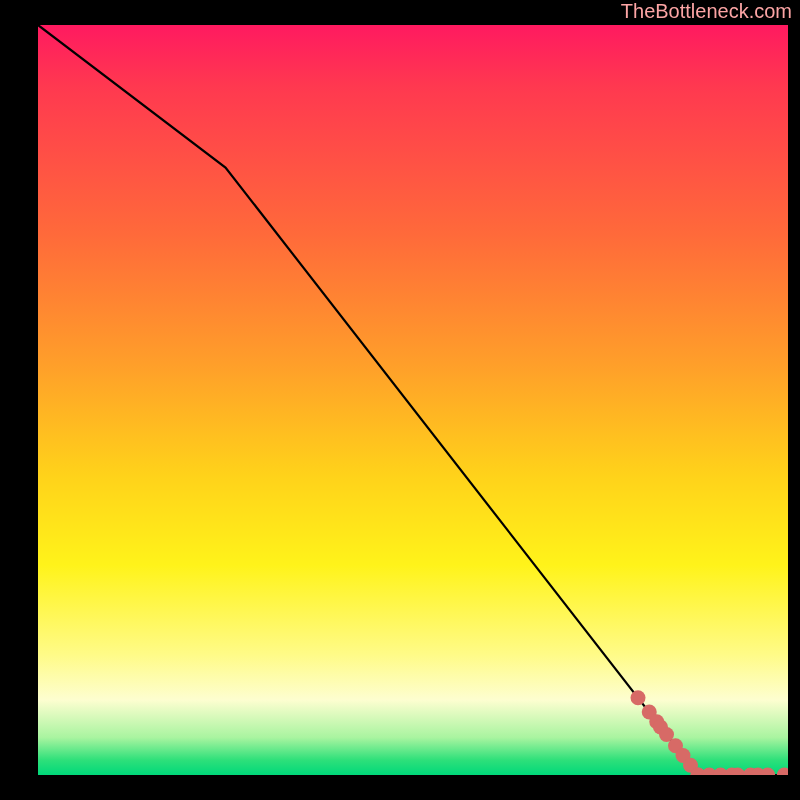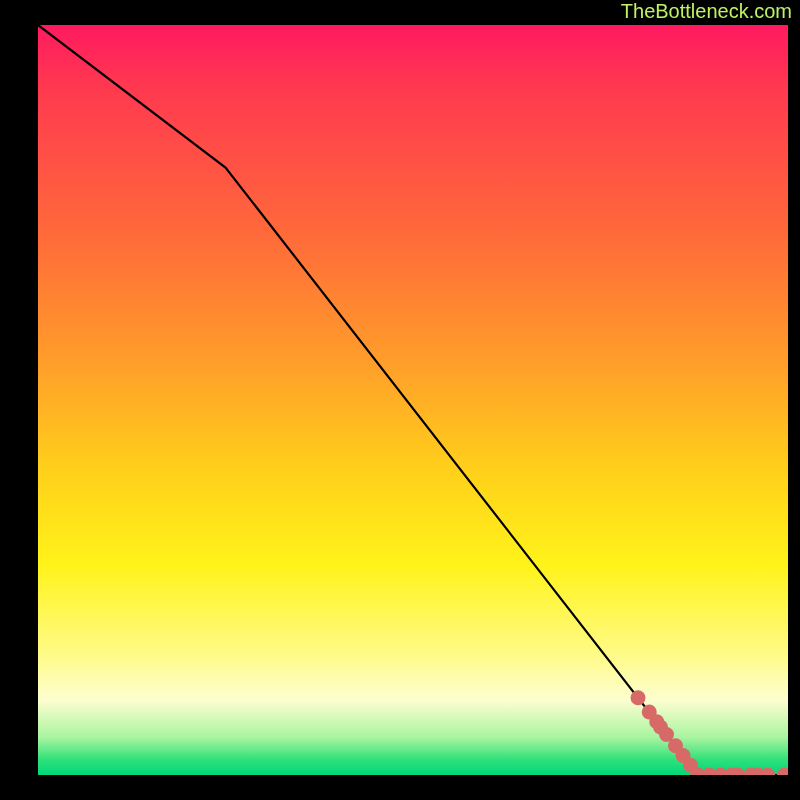--- a/index.html
+++ b/index.html
@@ -13,21 +13,21 @@
   }
   .container {
     position: relative;
     width: 800px;
     height: 800px;
   }
   .attribution {
     position: absolute;
     top: 0;
     right: 8px;
-    color: #bef264;
+    color: #fca5a5;
     font-size: 20px;
     font-weight: 400;
     z-index: 5;
   }
   .plot-area {
     position: absolute;
     left: 38px;
     top: 25px;
     width: 750px;
     height: 750px;

